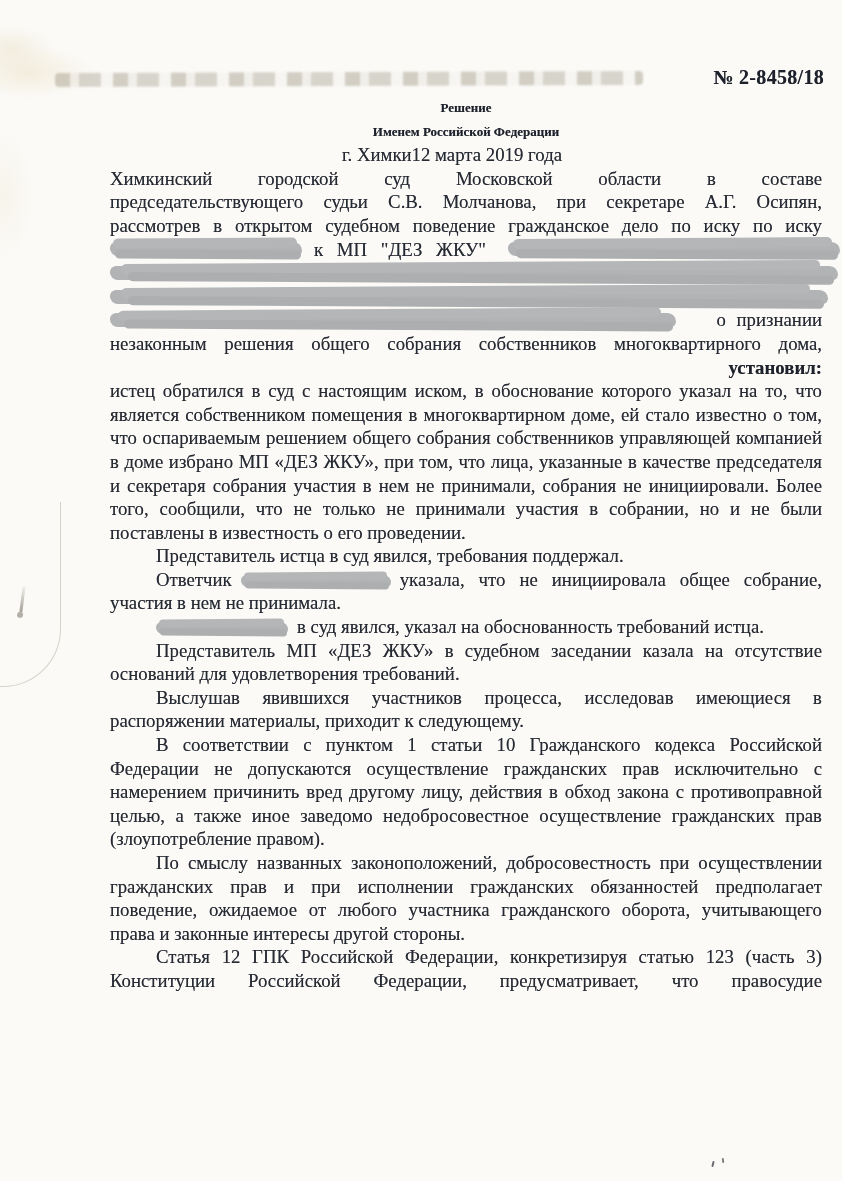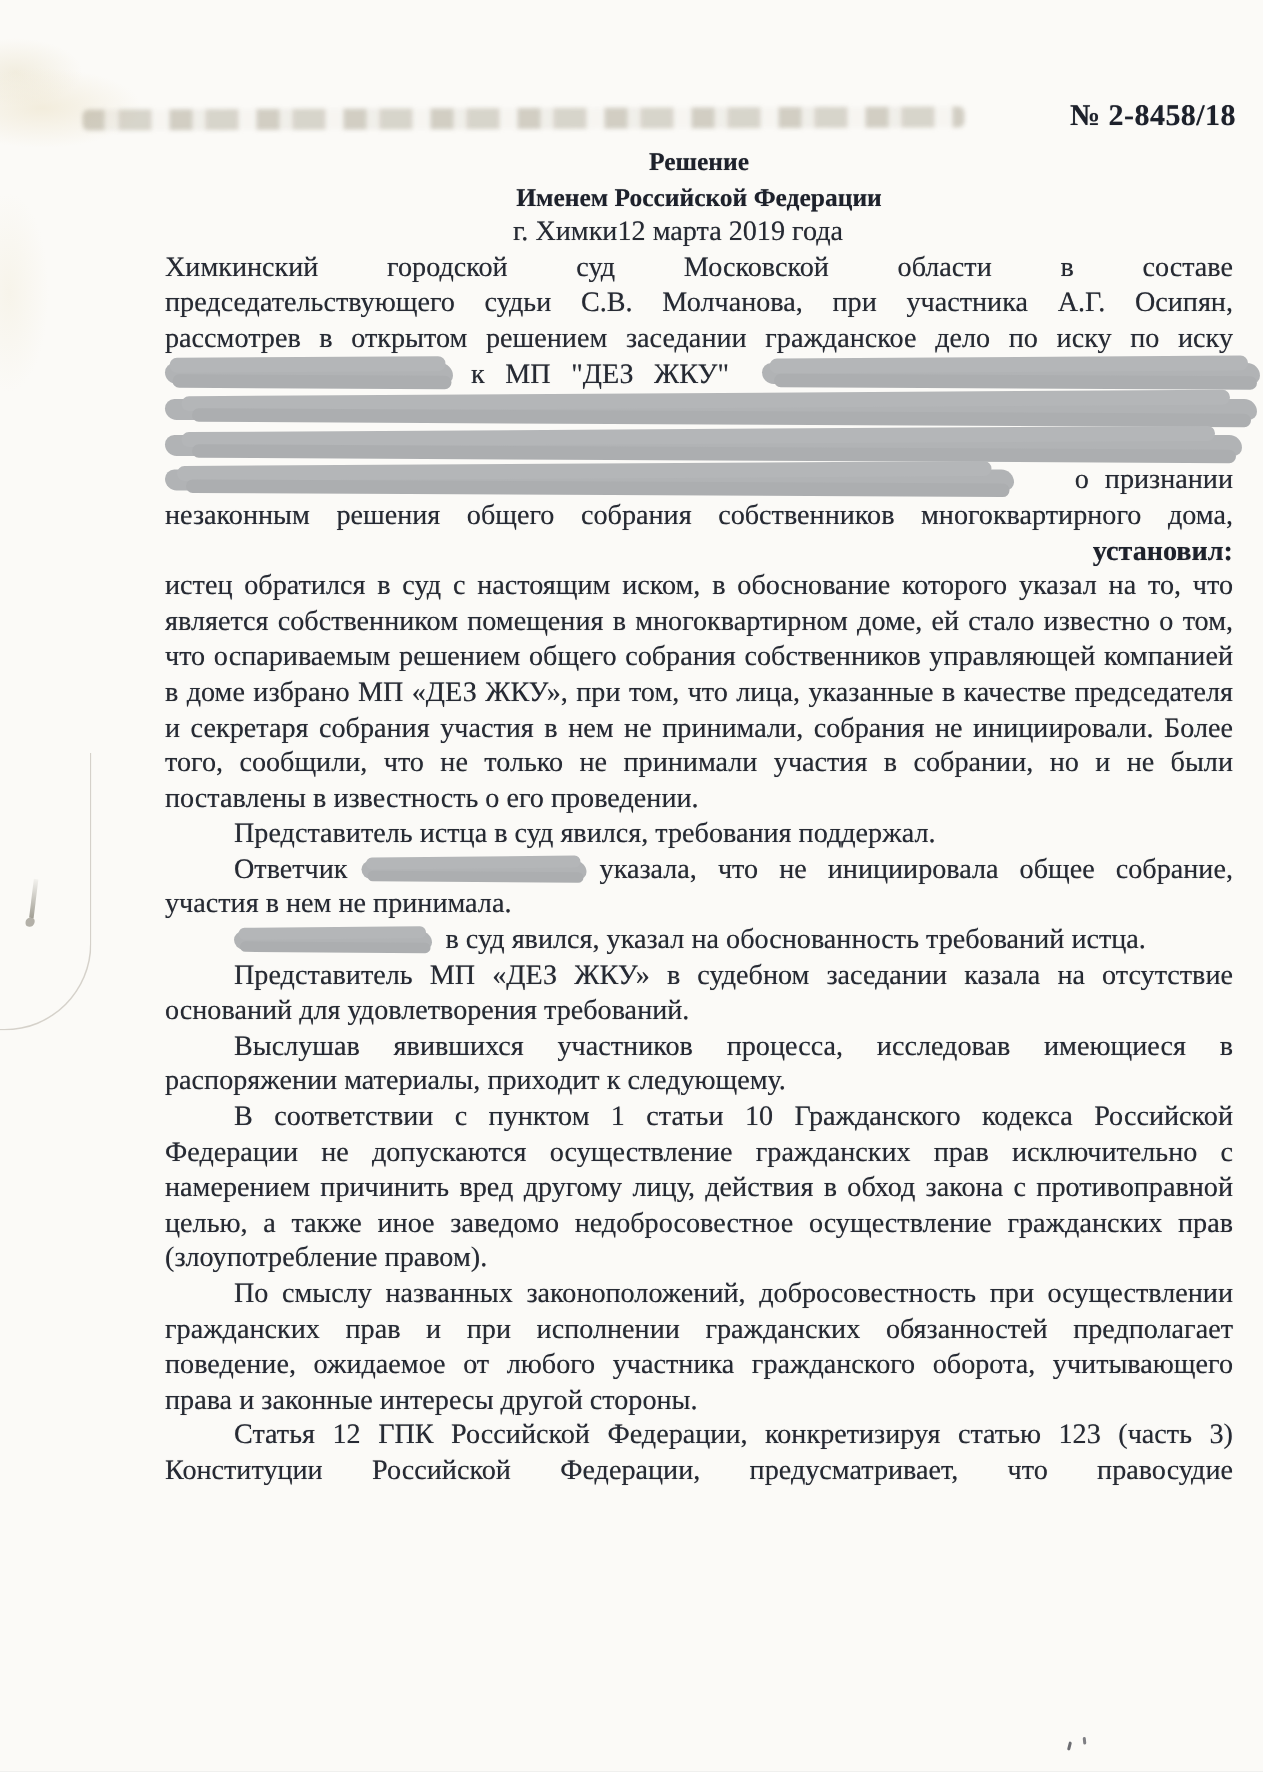--- a/index.html
+++ b/index.html
@@ -50,21 +50,21 @@
     position:absolute;top:66px;right:18px;
     font-weight:bold;font-size:20px;letter-spacing:0.3px;color:#1d212b;
   }
 
   
   .content{
     position:absolute;left:110px;top:96px;width:712px;
     font-size:18.8px;line-height:23.6px;
   }
   .title{
-    text-align:center;font-weight:bold;font-size:17px;color:#1d212b;
+    text-align:center;font-weight:bold;font-size:13px;color:#1d212b;
   }
   .place-date{display:flex;justify-content:center;}
   .place-date .date{padding-right:28px;}
   .jline{text-align:justify;text-align-last:justify;}
   .heading{text-align:right;font-weight:bold;color:#1d212b;}
   p{margin:0;text-align:justify;text-indent:46px;}
   p.noindent{text-indent:0;}
   p.cont{text-align-last:justify;}
 
   
@@ -115,22 +115,22 @@
 
     <div class="title">Решение</div>
     <div class="title">Именем Российской Федерации</div>
 
     <div class="place-date">
       <span>г. Химки</span>
       <span class="date">12 марта 2019 года</span>
     </div>
 
     <div class="jline">Химкинский городской суд Московской области в составе</div>
-    <div class="jline">председательствующего судьи С.В. Молчанова, при участника А.Г. Осипян,</div>
-    <div class="jline">рассмотрев в открытом решением заседании гражданское дело по иску по иску</div>
+    <div class="jline">председательствующего судьи С.В. Молчанова, при секретаре А.Г. Осипян,</div>
+    <div class="jline">рассмотрев в открытом судебном поведение гражданское дело по иску по иску</div>
 
     <div class="rrow" style="margin-right:-18px;">
       <span class="redact" style="width:192px;"></span>
       <span class="frag">к МП "ДЕЗ ЖКУ"</span>
       <span class="redact grow"></span>
     </div>
 
     <div class="rrow" style="margin-right:-16px;">
       <span class="redact" style="width:100%;"></span>
     </div>

